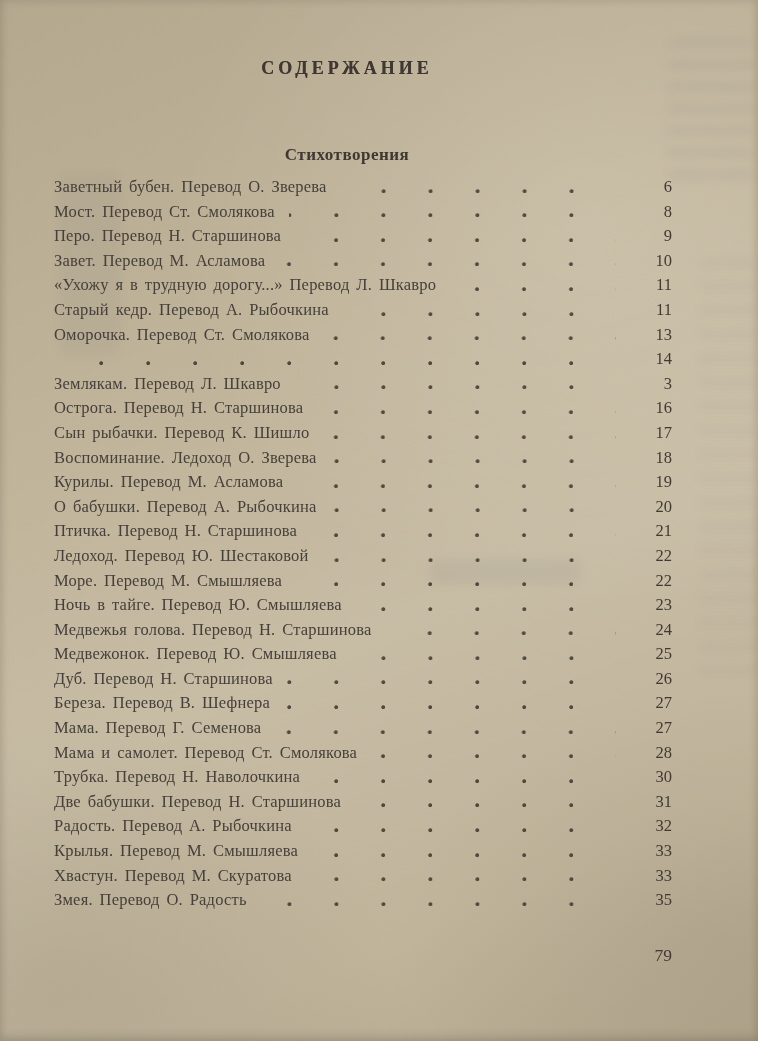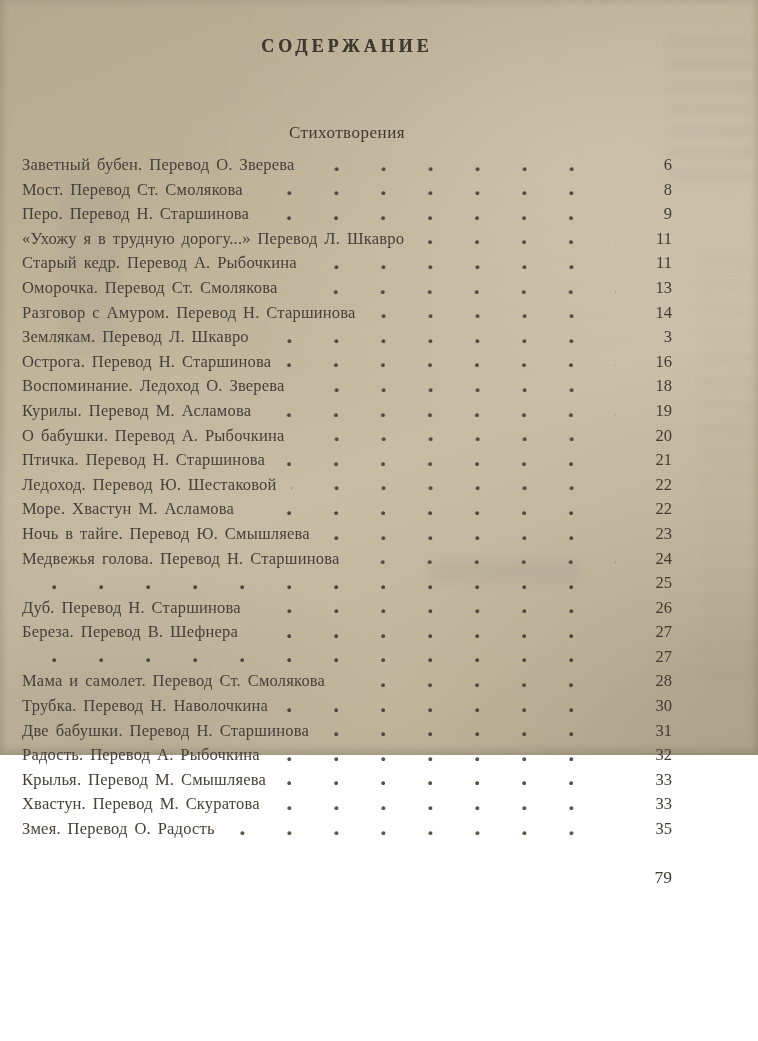--- a/index.html
+++ b/index.html
@@ -9,23 +9,23 @@
     height: 1041px;
     overflow: hidden;
   }
   body {
     font-family: "Liberation Serif", "DejaVu Serif", serif;
     color: #443e37;
   }
   .page {
     position: relative;
     width: 758px;
-    height: 755px;
+    height: 1041px;
     box-sizing: border-box;
-    padding: 36px 86px 0 22px;
+    padding: 58px 86px 0 22px;
     background:
       radial-gradient(90% 60% at 78% 22%, rgba(255,252,240,0.16), rgba(255,252,240,0) 62%),
       radial-gradient(80% 50% at 8% 95%, rgba(70,60,45,0.10), rgba(70,60,45,0) 55%),
       radial-gradient(70% 40% at 95% 90%, rgba(70,60,45,0.08), rgba(70,60,45,0) 60%),
       linear-gradient(158deg, #b4a88f 0%, #bfb399 32%, #c7bca4 58%, #c0b49b 82%, #b2a68d 100%);
     box-shadow: inset 0 -4px 10px rgba(50,42,30,0.18), inset 0 2px 8px rgba(50,42,30,0.06);
   }
   
   .bleed {
     position: absolute;
@@ -44,32 +44,33 @@
     font-size: 18px;
     font-weight: bold;
     letter-spacing: 4px;
     color: #3e3831;
     text-shadow: 0 0 0.6px rgba(62,56,49,0.7);
   }
   .section-heading {
     margin: 3px 0 10px 0;
     text-align: center;
     font-size: 17px;
-    font-weight: normal;
+    font-weight: bold;
     letter-spacing: 0.5px;
     color: #3e3831;
   }
   .toc { width: 100%; }
   .toc-row {
     display: flex;
     align-items: baseline;
     height: 24.6px;
     font-size: 16.5px;
     line-height: 24.6px;
     white-space: nowrap;
+    margin-left: 32px;
   }
   .toc-row .entry-title {
     word-spacing: 2.5px;
     letter-spacing: 0.2px;
     color: #46403a;
   }
   .toc-row .leader {
     flex: 1 1 auto;
     align-self: flex-end;
     height: 6px;
@@ -80,21 +81,21 @@
     background-position: right 0 bottom 0;
     min-width: 8px;
   }
   .toc-row .page-num {
     flex: 0 0 36px;
     text-align: right;
     color: #403a33;
     font-size: 16.5px;
   }
   .folio {
-    margin-top: 25px;
+    margin-top: 32px;
     padding-right: 0;
     text-align: right;
     font-size: 17.5px;
     color: #403a33;
   }
 </style>
 </head>
 <body>
 
 <div class="page">
@@ -117,50 +118,59 @@
         <span class="entry-title">Мост. Перевод Ст. Смолякова</span>
         <span class="leader"></span>
         <span class="page-num">8</span>
       </div>
       <div class="toc-row">
         <span class="entry-title">Перо. Перевод Н. Старшинова</span>
         <span class="leader"></span>
         <span class="page-num">9</span>
       </div>
       <div class="toc-row">
+        <span class="entry-title">Завет. Перевод М. Асламова</span>
+        <span class="leader"></span>
+        <span class="page-num">10</span>
+      </div>
+      <div class="toc-row">
         <span class="entry-title">«Ухожу я в трудную дорогу...» Перевод Л. Шкавро</span>
         <span class="leader"></span>
         <span class="page-num">11</span>
       </div>
       <div class="toc-row">
         <span class="entry-title">Старый кедр. Перевод А. Рыбочкина</span>
         <span class="leader"></span>
         <span class="page-num">11</span>
       </div>
       <div class="toc-row">
         <span class="entry-title">Оморочка. Перевод Ст. Смолякова</span>
         <span class="leader"></span>
         <span class="page-num">13</span>
       </div>
       <div class="toc-row">
-        <span class="entry-title">Разговор с Амуром. Перевод Н. Старшинова</span>
         <span class="leader"></span>
         <span class="page-num">14</span>
       </div>
       <div class="toc-row">
         <span class="entry-title">Землякам. Перевод Л. Шкавро</span>
         <span class="leader"></span>
         <span class="page-num">3</span>
       </div>
       <div class="toc-row">
         <span class="entry-title">Острога. Перевод Н. Старшинова</span>
         <span class="leader"></span>
         <span class="page-num">16</span>
       </div>
       <div class="toc-row">
+        <span class="entry-title">Сын рыбачки. Перевод К. Шишло</span>
+        <span class="leader"></span>
+        <span class="page-num">17</span>
+      </div>
+      <div class="toc-row">
         <span class="entry-title">Воспоминание. Ледоход О. Зверева</span>
         <span class="leader"></span>
         <span class="page-num">18</span>
       </div>
       <div class="toc-row">
         <span class="entry-title">Курилы. Перевод М. Асламова</span>
         <span class="leader"></span>
         <span class="page-num">19</span>
       </div>
       <div class="toc-row">
@@ -172,49 +182,51 @@
         <span class="entry-title">Птичка. Перевод Н. Старшинова</span>
         <span class="leader"></span>
         <span class="page-num">21</span>
       </div>
       <div class="toc-row">
         <span class="entry-title">Ледоход. Перевод Ю. Шестаковой</span>
         <span class="leader"></span>
         <span class="page-num">22</span>
       </div>
       <div class="toc-row">
-        <span class="entry-title">Море. Хвастун М. Асламова</span>
+        <span class="entry-title">Море. Перевод М. Смышляева</span>
         <span class="leader"></span>
         <span class="page-num">22</span>
       </div>
       <div class="toc-row">
         <span class="entry-title">Ночь в тайге. Перевод Ю. Смышляева</span>
         <span class="leader"></span>
         <span class="page-num">23</span>
       </div>
       <div class="toc-row">
         <span class="entry-title">Медвежья голова. Перевод Н. Старшинова</span>
         <span class="leader"></span>
         <span class="page-num">24</span>
       </div>
       <div class="toc-row">
+        <span class="entry-title">Медвежонок. Перевод Ю. Смышляева</span>
         <span class="leader"></span>
         <span class="page-num">25</span>
       </div>
       <div class="toc-row">
         <span class="entry-title">Дуб. Перевод Н. Старшинова</span>
         <span class="leader"></span>
         <span class="page-num">26</span>
       </div>
       <div class="toc-row">
         <span class="entry-title">Береза. Перевод В. Шефнера</span>
         <span class="leader"></span>
         <span class="page-num">27</span>
       </div>
       <div class="toc-row">
+        <span class="entry-title">Мама. Перевод Г. Семенова</span>
         <span class="leader"></span>
         <span class="page-num">27</span>
       </div>
       <div class="toc-row">
         <span class="entry-title">Мама и самолет. Перевод Ст. Смолякова</span>
         <span class="leader"></span>
         <span class="page-num">28</span>
       </div>
       <div class="toc-row">
         <span class="entry-title">Трубка. Перевод Н. Наволочкина</span>

